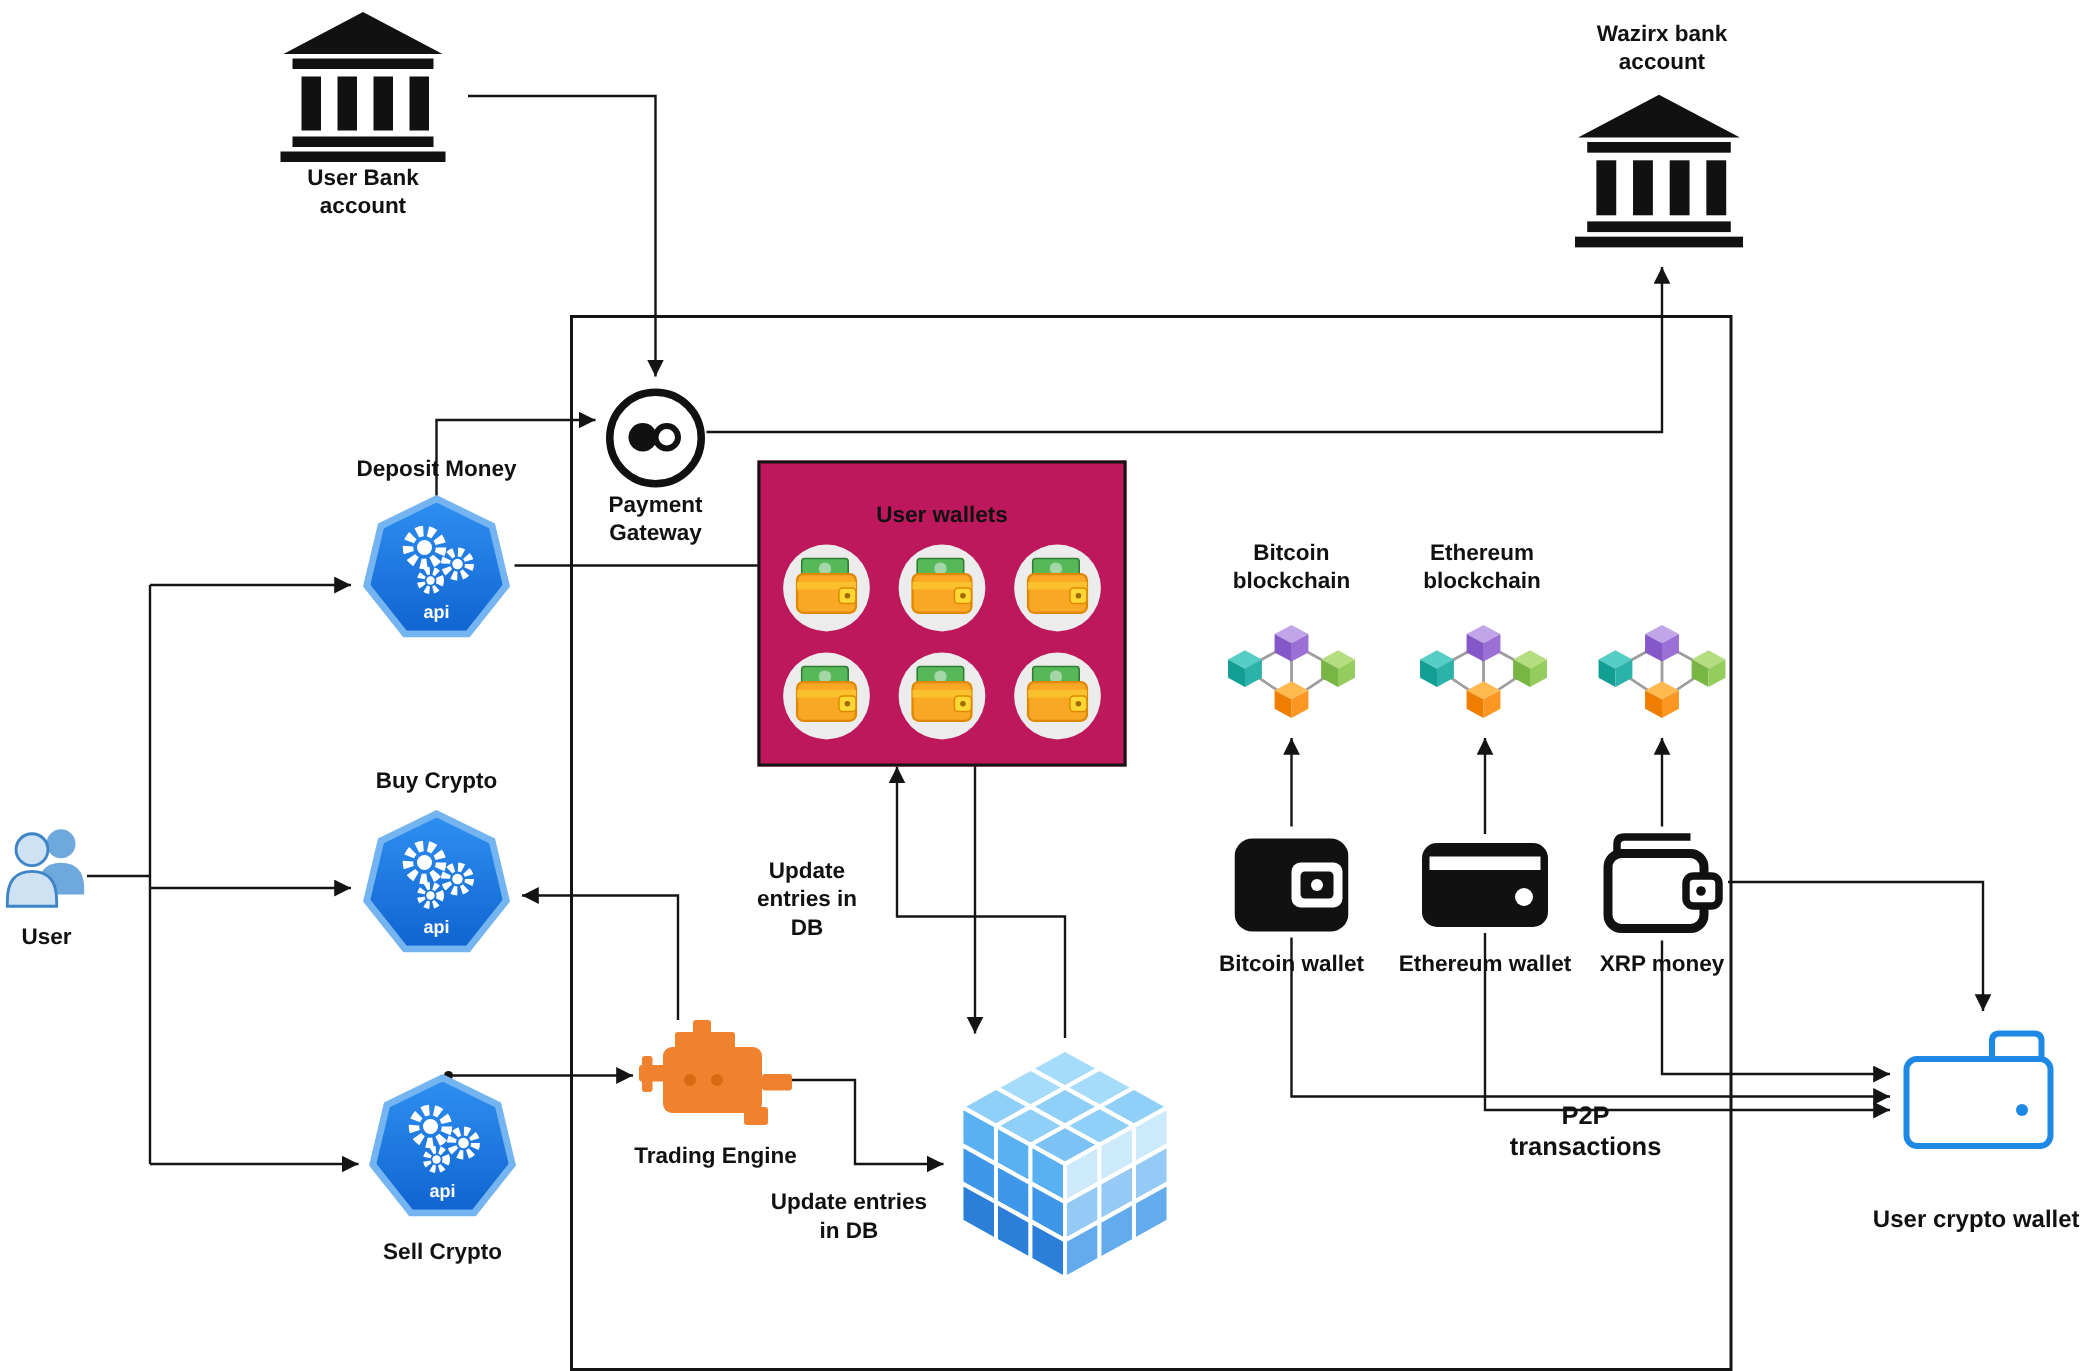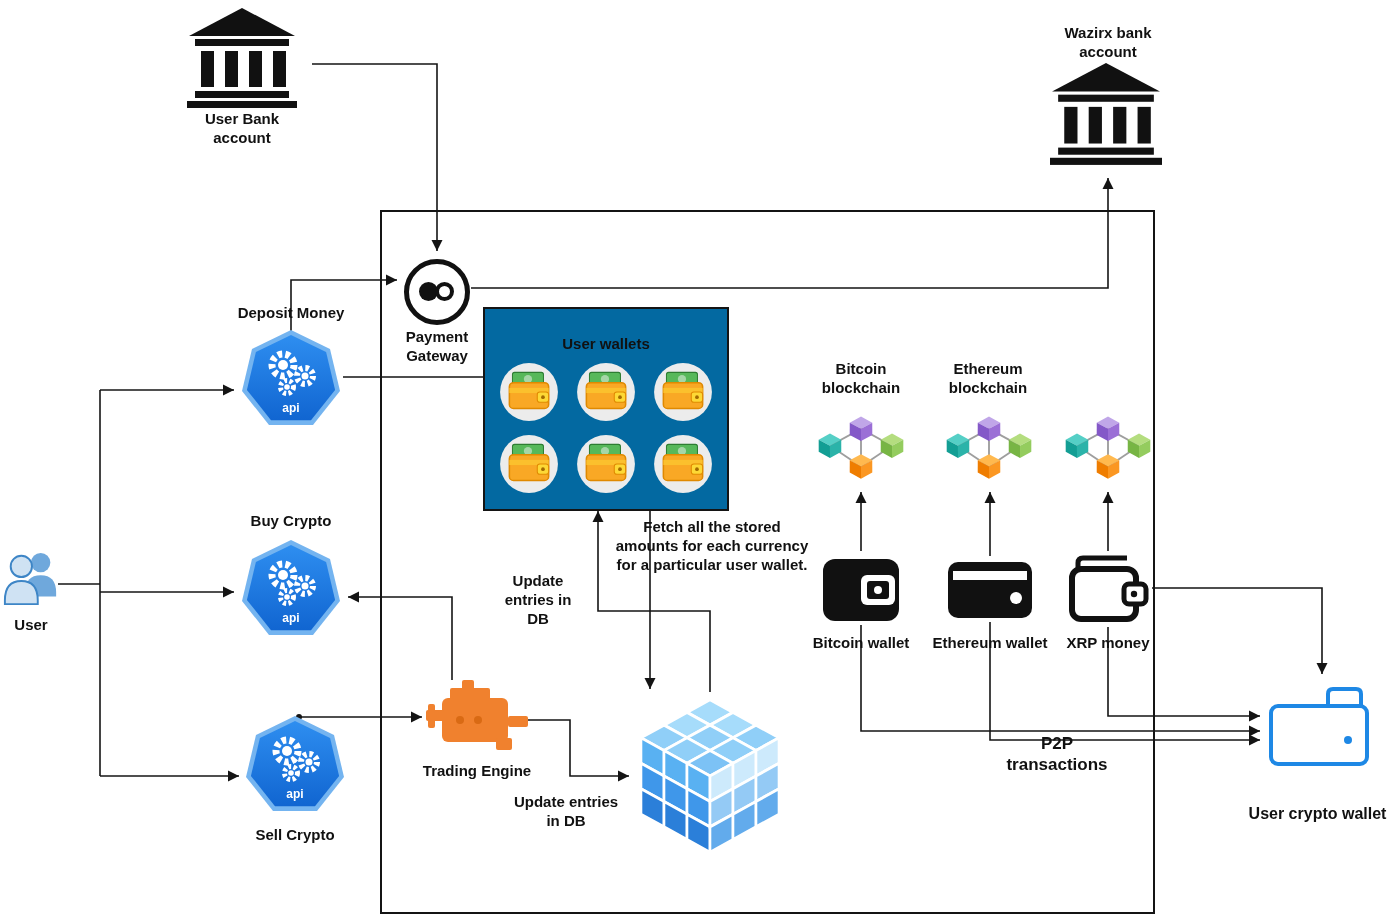--- a/index.html
+++ b/index.html
@@ -18,21 +18,21 @@
   .hept.outer{background:#74b4f0;}
   .hept.inner{background:linear-gradient(#2e8ef0,#0f63cf);transform:scale(.9);}
   .api-gears{position:absolute;inset:0;}
   .api-gears svg{width:100%;height:100%;}
   .api-text{position:absolute;left:0;right:0;bottom:15px;text-align:center;color:#fff;font-weight:700;font-size:12px;}
   
   .pg-circle{position:absolute;width:56px;height:56px;border:5px solid #111;border-radius:50%;background:#fff;z-index:2;}
   .pg-dot-filled{position:absolute;left:10px;top:18px;width:19px;height:19px;border-radius:50%;background:#111;}
   .pg-dot-ring{position:absolute;left:26px;top:18px;width:11px;height:11px;border:4px solid #111;border-radius:50%;background:#fff;}
   
-  .wallets-box{position:absolute;left:483px;top:307px;width:242px;height:200px;border:2px solid #141414;background:#0369a1;z-index:2;}
+  .wallets-box{position:absolute;left:505px;top:307px;width:242px;height:200px;border:2px solid #141414;background:#be185d;z-index:2;}
   .wallets-title{position:absolute;left:0;right:0;top:26px;text-align:center;font-weight:700;font-size:15px;}
   .wallets-grid{position:absolute;left:13px;right:13px;top:52px;display:flex;flex-wrap:wrap;justify-content:space-between;row-gap:10px;}
   .wallet-item{width:62px;height:62px;}
   .wallet-item svg{width:100%;height:100%;}
   .iconbox svg{width:100%;height:100%;display:block;}
 </style>
 </head>
 <body>
 
 <div class="canvas">
@@ -79,21 +79,21 @@
       <rect x="38" y="43" width="13" height="36"></rect>
       <rect x="62" y="43" width="13" height="36"></rect>
       <rect x="86" y="43" width="13" height="36"></rect>
       <rect x="8" y="83" width="94" height="7"></rect>
       <rect x="0" y="93" width="110" height="7"></rect>
     </g>
   </svg>
 </div>
   <div class="lbl z2" style="left:183px;top:110px;width:118px;text-align:center;">User Bank account</div>
 
-  <div class="lbl z2" style="left:1040px;top:24px;width:136px;text-align:center;">Wazirx bank account</div>
+  <div class="lbl z2" style="left:1040px;top:14px;width:136px;text-align:center;">Wazirx bank account</div>
   <div class="node iconbox z2" style="left:1050px;top:62px;width:112px;height:104px;">
   <svg viewBox="0 0 110 100">
     <g fill="#111">
       <polygon points="55,0 108,28 2,28"></polygon>
       <rect x="8" y="31" width="94" height="7"></rect>
       <rect x="14" y="43" width="13" height="36"></rect>
       <rect x="38" y="43" width="13" height="36"></rect>
       <rect x="62" y="43" width="13" height="36"></rect>
       <rect x="86" y="43" width="13" height="36"></rect>
       <rect x="8" y="83" width="94" height="7"></rect>
@@ -245,21 +245,20 @@
     <circle cx="29" cy="17.5" r="4" fill="#a5d6a7"></circle>
     <rect x="11" y="21" width="38" height="25" rx="4" fill="#f9a825" stroke="#e08900" stroke-width="1.5"></rect>
     <rect x="11" y="26" width="38" height="5" fill="#fbc02d"></rect>
     <rect x="38" y="30" width="11" height="10" rx="2.5" fill="#fdd835" stroke="#e08900"></rect>
     <circle cx="43.5" cy="35" r="1.8" fill="#a36a00"></circle>
   </svg>
 </div>
     </div>
   </div>
 
-  <div class="lbl z2" style="left:612px;top:518px;width:200px;">Fetch all the stored amounts for each currency for a particular user wallet.</div>
 
   <div class="lbl z2" style="left:492px;top:572px;width:92px;">Update entries in DB</div>
 
   <div class="node iconbox z2" style="left:426px;top:680px;width:102px;height:78px;">
     <svg viewBox="0 0 102 78">
       <g fill="#f0812e">
         <rect x="36" y="0" width="12" height="10" rx="2"></rect>
         <rect x="24" y="8" width="40" height="12" rx="2"></rect>
         <rect x="16" y="18" width="66" height="44" rx="6"></rect>
         <rect x="0" y="30" width="18" height="11" rx="2"></rect>

